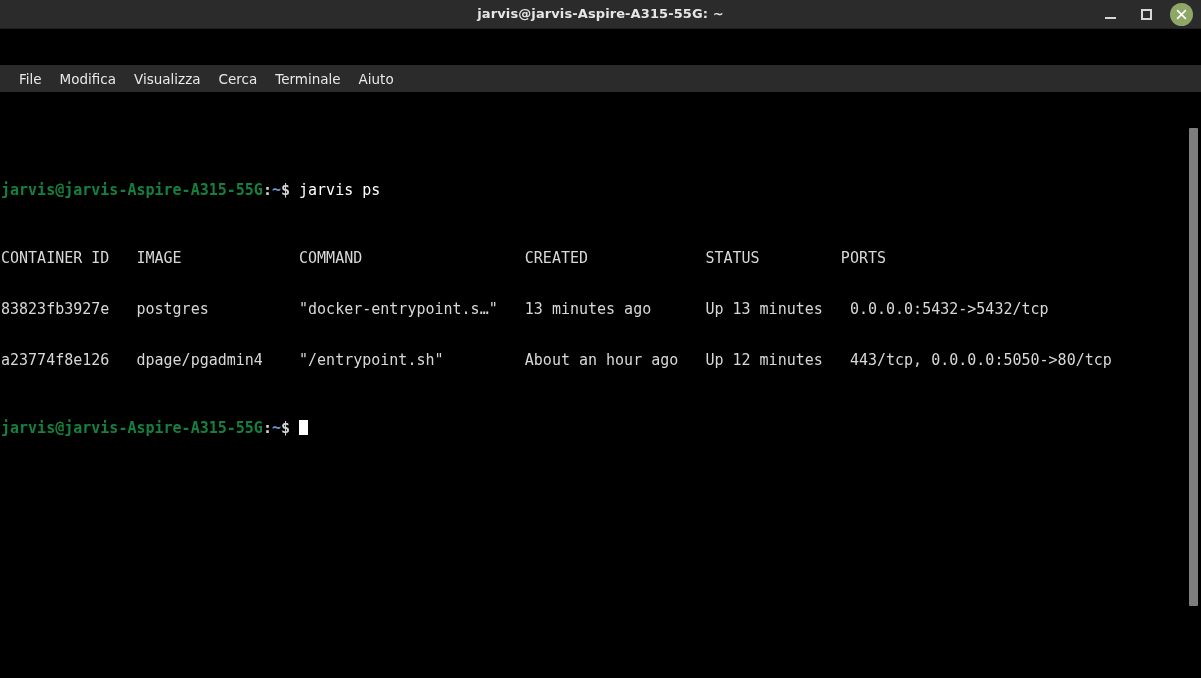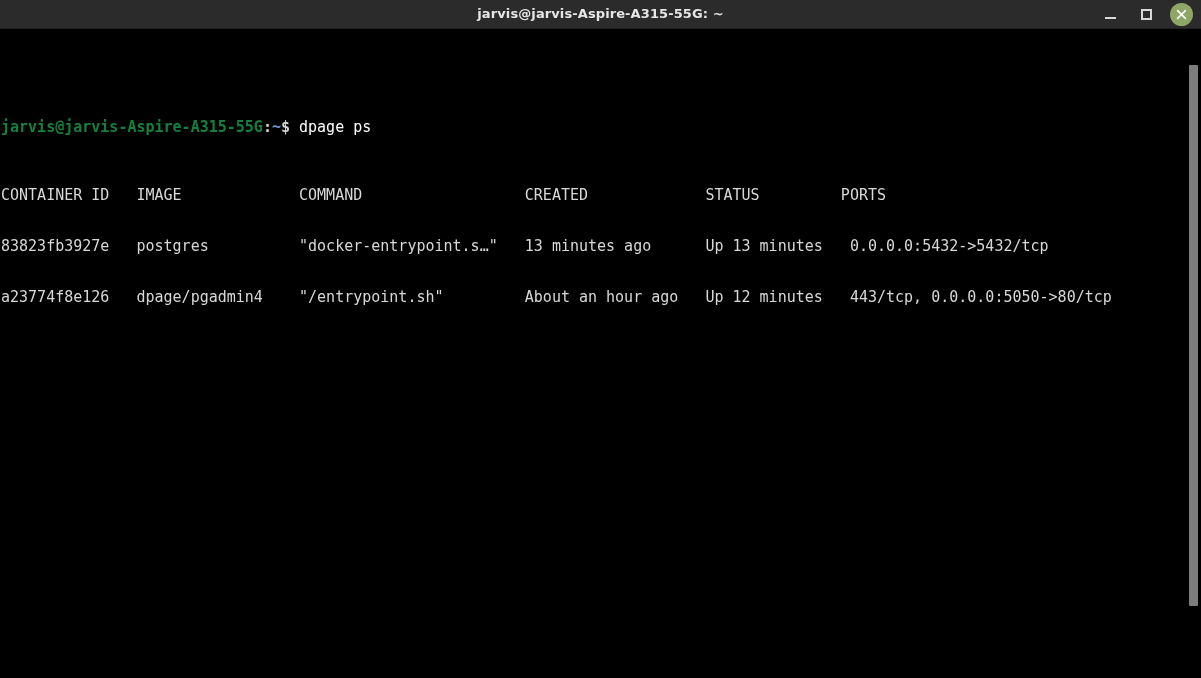--- a/index.html
+++ b/index.html
@@ -169,30 +169,39 @@
         <span class="max-glyph"></span>
       </div>
       <div class="win-btn close-btn">
         <svg width="11" height="11" viewBox="0 0 11 11">
           <path d="M1.6 1.6 L9.4 9.4 M9.4 1.6 L1.6 9.4" stroke="#ffffff" stroke-width="1.6" stroke-linecap="round"></path>
         </svg>
       </div>
     </div>
   </div>
 
+  <div class="menubar">
+    <div class="menu-item">File</div>
+    <div class="menu-item">Modifica</div>
+    <div class="menu-item">Visualizza</div>
+    <div class="menu-item">Cerca</div>
+    <div class="menu-item">Terminale</div>
+    <div class="menu-item">Aiuto</div>
+  </div>
 
   <div class="terminal">
     <div class="term-content">
 
-      <div class="line"><span class="prompt-user">jarvis@jarvis-Aspire-A315-55G</span><span class="prompt-colon">:</span><span class="prompt-path">~</span><span class="prompt-dollar">$ </span><span class="cmd">dpage ps</span></div>
+      <div class="line"><span class="prompt-user">jarvis@jarvis-Aspire-A315-55G</span><span class="prompt-colon">:</span><span class="prompt-path">~</span><span class="prompt-dollar">$ </span><span class="cmd">jarvis ps</span></div>
 
       <div class="line out">CONTAINER ID   IMAGE             COMMAND                  CREATED             STATUS         PORTS                                       NAMES</div>
       <div class="line out">83823fb3927e   postgres          "docker-entrypoint.s…"   13 minutes ago      Up 13 minutes   0.0.0.0:5432-&gt;5432/tcp                      my-postgres-container</div>
       <div class="line out">a23774f8e126   dpage/pgadmin4    "/entrypoint.sh"         About an hour ago   Up 12 minutes   443/tcp, 0.0.0.0:5050-&gt;80/tcp               my-pgadmin-container</div>
 
+      <div class="line"><span class="prompt-user">jarvis@jarvis-Aspire-A315-55G</span><span class="prompt-colon">:</span><span class="prompt-path">~</span><span class="prompt-dollar">$ </span><span class="cursor"></span></div>
 
     </div>
 
     <div class="scrollbar">
       <div class="scroll-thumb"></div>
     </div>
   </div>
 
 </div>
 

